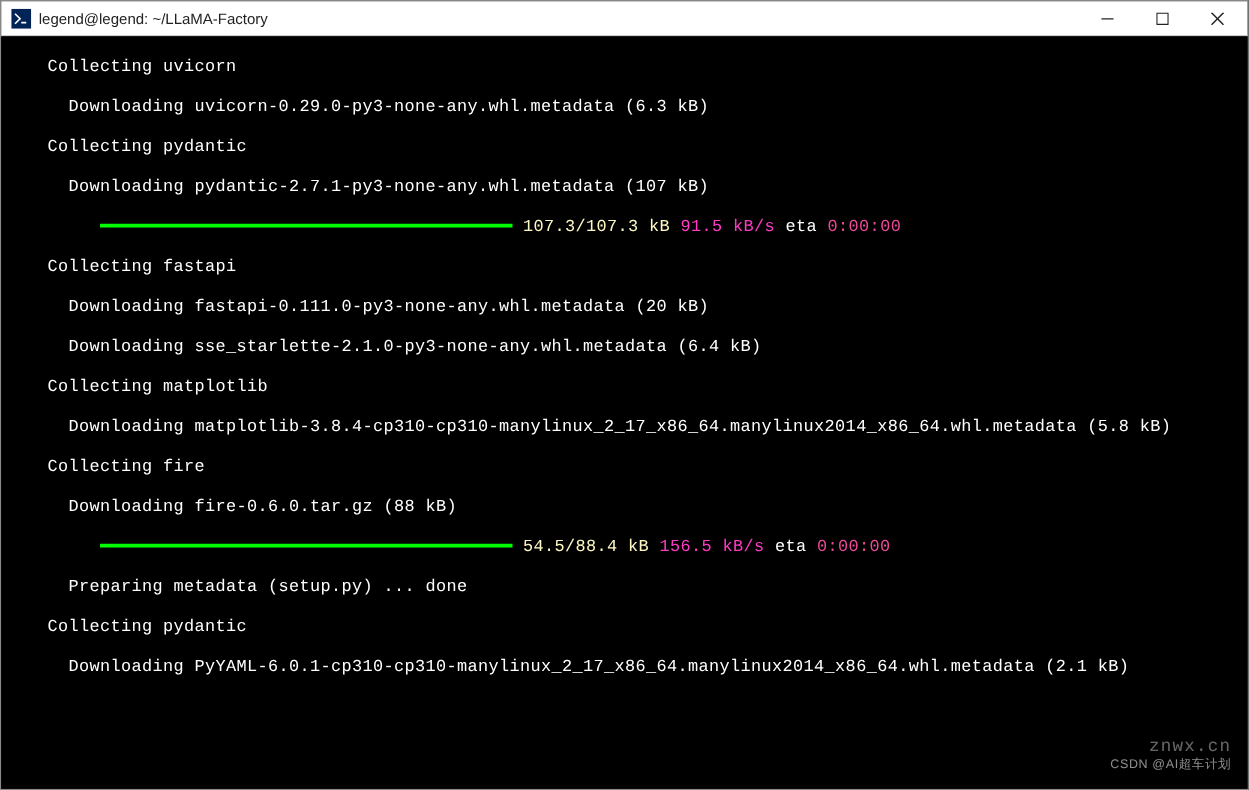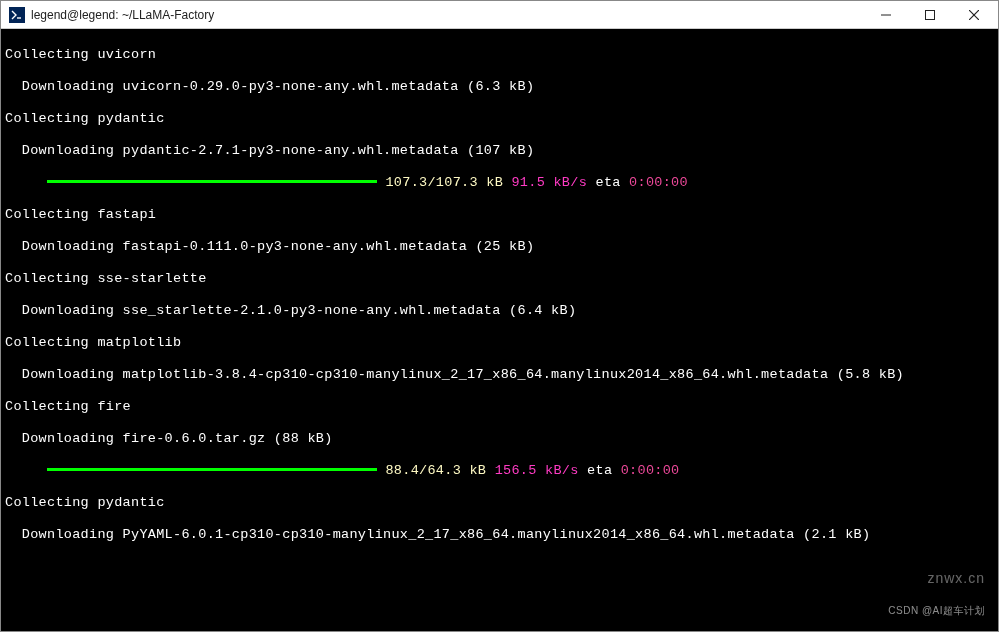--- a/index.html
+++ b/index.html
@@ -54,21 +54,21 @@
 .terminal-body {
   flex: 1;
   background: #000;
   color: #fff;
   padding: 2px 4px;
   line-height: 16px;
   white-space: pre;
   overflow: hidden;
   letter-spacing: 0.3px;
 }
-.line { white-space: pre; min-height: 16px; }
+.line { white-space: pre; min-height: 16px; margin-left: 33px; }
 .cyan { color: #ec4899; }
 .green { color: #fef9c3; }
 .magenta { color: #ff3bc4; }
 .progress-seg {
   display:inline-block;
   height: 3px;
   vertical-align: middle;
   margin-top:-2px;
 }
 .pg { background:#00ff00; }
@@ -78,22 +78,22 @@
   bottom: 14px;
   font-family: Liberation Sans, sans-serif;
   font-size: 10px;
   color: rgba(255,255,255,0.55);
   letter-spacing: 0.5px;
   pointer-events:none;
 }
 .watermark2 {
   position: absolute;
   right: 14px;
-  bottom: 46px;
-  font-family: Liberation Sans, sans-serif;
+  bottom: 26px;
+  font-family: Liberation Mono, monospace;
   font-size: 14px;
   color: rgba(255,255,255,0.4);
   letter-spacing: 1px;
   pointer-events:none;
   margin-left:19px;
 }
 </style>
 </head>
 <body>
 
@@ -127,28 +127,28 @@
     </div>
   </div>
 
   <div class="terminal-body">
 <div class="line">Collecting uvicorn</div>
 <div class="line">  Downloading uvicorn-0.29.0-py3-none-any.whl.metadata (6.3 kB)</div>
 <div class="line">Collecting pydantic</div>
 <div class="line">  Downloading pydantic-2.7.1-py3-none-any.whl.metadata (107 kB)</div>
 <div class="line">     <span class="progress-seg pg" style="width:330px"></span> <span class="green">107.3/107.3 kB</span> <span class="magenta">91.5 kB/s</span><span> eta </span><span class="cyan">0:00:00</span></div>
 <div class="line">Collecting fastapi</div>
-<div class="line">  Downloading fastapi-0.111.0-py3-none-any.whl.metadata (25 kB)</div>
-<div class="line">Collecting sse-starlette</div>
+<div class="line">  Downloading fastapi-0.111.0-py3-none-any.whl.metadata (20 kB)</div>
 <div class="line">  Downloading sse_starlette-2.1.0-py3-none-any.whl.metadata (6.4 kB)</div>
 <div class="line">Collecting matplotlib</div>
 <div class="line">  Downloading matplotlib-3.8.4-cp310-cp310-manylinux_2_17_x86_64.manylinux2014_x86_64.whl.metadata (5.8 kB)</div>
 <div class="line">Collecting fire</div>
 <div class="line">  Downloading fire-0.6.0.tar.gz (88 kB)</div>
-<div class="line">     <span class="progress-seg pg" style="width:330px"></span> <span class="green">88.4/64.3 kB</span> <span class="magenta">156.5 kB/s</span><span> eta </span><span class="cyan">0:00:00</span></div>
+<div class="line">     <span class="progress-seg pg" style="width:330px"></span> <span class="green">54.5/88.4 kB</span> <span class="magenta">156.5 kB/s</span><span> eta </span><span class="cyan">0:00:00</span></div>
+<div class="line">  Preparing metadata (setup.py) ... done</div>
 <div class="line">Collecting pydantic</div>
 <div class="line">  Downloading PyYAML-6.0.1-cp310-cp310-manylinux_2_17_x86_64.manylinux2014_x86_64.whl.metadata (2.1 kB)</div>
 
 
 
 
 
 
 
 

